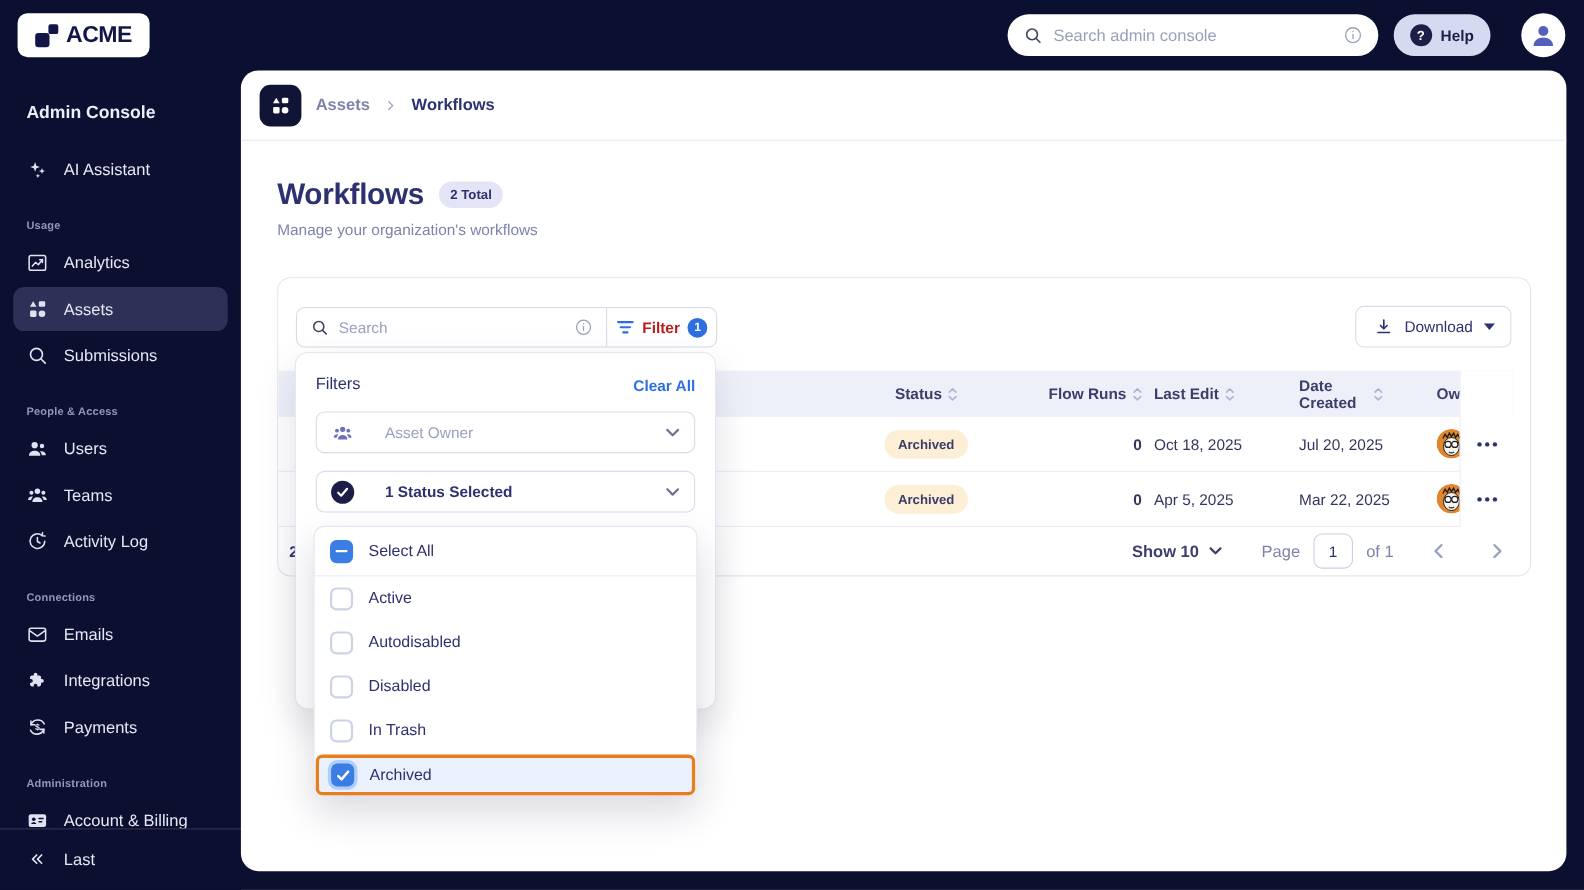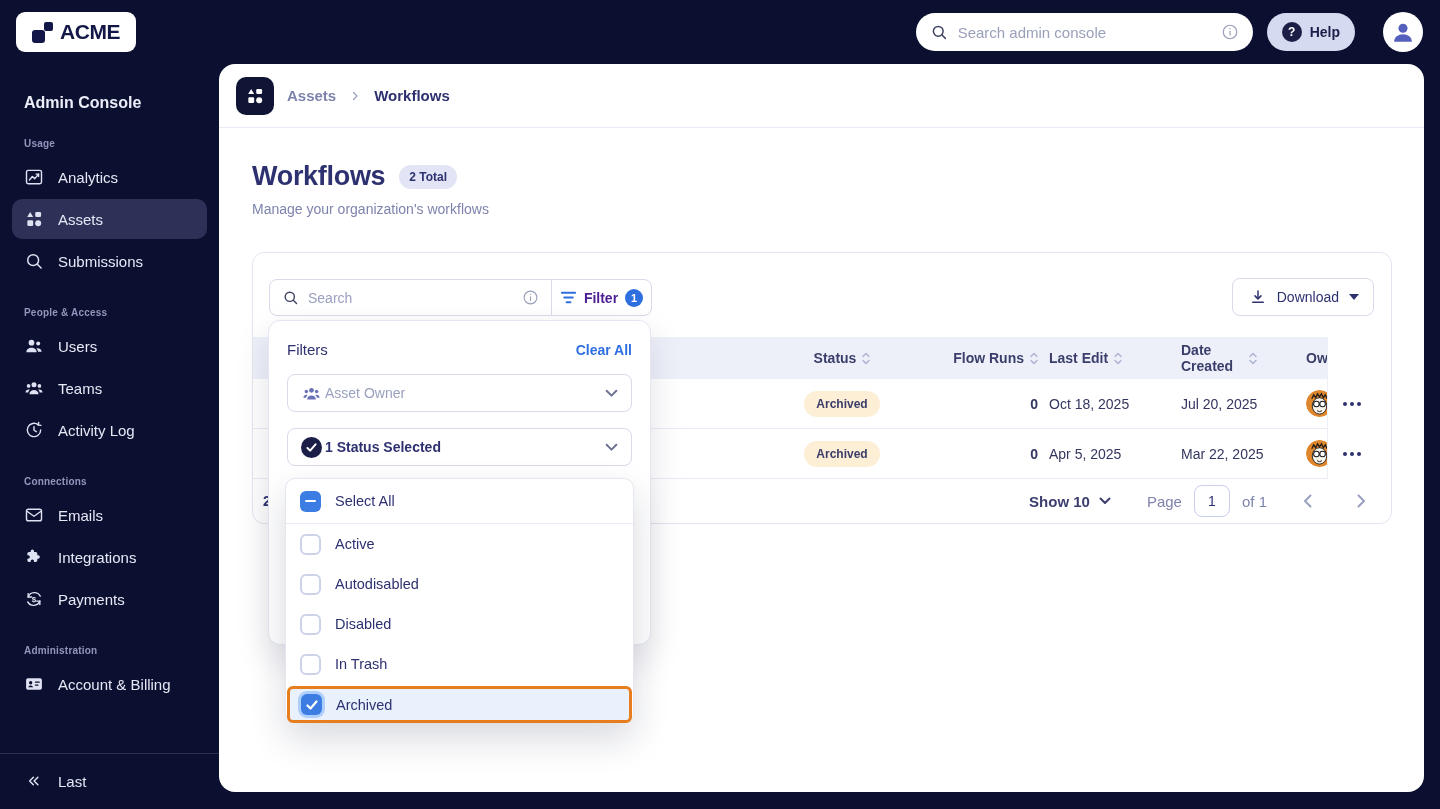--- a/index.html
+++ b/index.html
@@ -52,21 +52,21 @@
   .total-badge { background:#e3e5f6; color:#2e3170; font-size:12px; font-weight:700; padding:5px 10px; border-radius:12px; }
   .page-subtitle { margin-top:9px; font-size:14px; color:#7e83ad; }
 
   
   .card { position:absolute; left:33px; top:188px; width:1140px; height:272px; border:1px solid #e3e6f0; border-radius:12px; background:#ffffff; }
   .toolbar-search { position:absolute; left:16px; top:26px; width:383px; height:37px; border:1px solid #d7dbeb; border-radius:8px; display:flex; align-items:center; background:#fff; }
   .ts-left { flex:1; display:flex; align-items:center; gap:9px; padding:0 12px; }
   .ts-left input { border:none; outline:none; flex:1; font-size:14px; font-family:"Liberation Sans",sans-serif; color:#2e3170; }
   .ts-left input::placeholder { color:#9aa0bf; }
   .ts-filter { width:100px; height:100%; border-left:1px solid #d7dbeb; display:flex; align-items:center; justify-content:center; gap:7px; cursor:pointer; }
-  .filter-label { color:#4c1d95; font-size:14px; font-weight:700; }
+  .filter-label { color:#b91c1c; font-size:14px; font-weight:700; }
   .filter-badge { width:18px; height:18px; border-radius:50%; background:#2e6fe0; color:#fff; font-size:11px; font-weight:700; display:flex; align-items:center; justify-content:center; }
   .download-btn { position:absolute; right:17px; top:25px; height:38px; padding:0 14px 0 16px; border:1px solid #d7dbeb; border-radius:8px; background:#fff; display:flex; align-items:center; gap:10px; cursor:pointer; }
   .download-label { font-size:14px; font-weight:400; color:#2e3170; }
   .caret-down { width:0; height:0; border-left:5px solid transparent; border-right:5px solid transparent; border-top:6px solid #2e3170; }
 
   
   .table-wrap { position:absolute; top:84px; left:0; right:16px; height:164px; }
   .thead { position:relative; height:42px; background:#eef0f9; }
   .trow { position:relative; height:50px; border-bottom:1px solid #e9ebf4; background:#fff; }
   .cell { position:absolute; top:0; height:100%; display:flex; align-items:center; font-size:14px; color:#33365f; }
@@ -95,21 +95,21 @@
   .page-label { margin-left:36px; font-size:15px; color:#7e83ac; }
   .page-input { margin-left:12px; width:36px; height:32px; border:1px solid #c9cfe8; border-radius:8px; font-size:14px; color:#2e3170; text-align:center; outline:none; font-family:"Liberation Sans",sans-serif; }
   .of-label { margin-left:12px; font-size:15px; color:#7e83ac; }
   .pg-btn { margin-left:26px; width:28px; height:28px; display:flex; align-items:center; justify-content:center; cursor:pointer; color:#9aa0bf; }
 
   
   .filter-panel { position:absolute; left:49px; top:256px; width:383px; height:325px; background:#fff; border:1px solid #e4e7f1; border-radius:12px; box-shadow:0 14px 34px rgba(20,25,60,0.13); z-index:5; }
   .fp-head { display:flex; align-items:center; justify-content:space-between; padding:20px 18px 0; }
   .fp-title { font-size:15px; font-weight:400; color:#2e3170; }
   .fp-clear { font-size:14px; font-weight:700; color:#2e6fe0; cursor:pointer; }
-  .fp-select { margin:16px 18px 0; height:38px; border:1px solid #d7dbeb; border-radius:8px; display:flex; align-items:center; gap:3px; padding:0 13px; cursor:pointer; background:#fff; }
+  .fp-select { margin:16px 18px 0; height:38px; border:1px solid #d7dbeb; border-radius:8px; display:flex; align-items:center; gap:28px; padding:0 13px; cursor:pointer; background:#fff; }
   .fp-select .grow { flex:1; font-size:14px; }
   .owner-ph { color:#9aa0bf; }
   .status-val { color:#2e3170; font-weight:600; }
   .check-circle { width:21px; height:21px; border-radius:50%; background:#1b1f48; display:flex; align-items:center; justify-content:center; }
 
   
   .status-panel { position:absolute; left:66px; top:414px; width:349px; height:245px; background:#fff; border:1px solid #e4e7f1; border-radius:10px; box-shadow:0 16px 36px rgba(20,25,60,0.16); z-index:6; padding-bottom:4px; }
   .opt-row { display:flex; align-items:center; gap:14px; padding-left:14px; height:40px; font-size:14.5px; color:#2e3170; cursor:pointer; }
   .opt-row.first { height:45px; border-bottom:1px solid #e9ebf4; }
   .cb { width:21px; height:21px; border-radius:6px; flex:0 0 auto; display:flex; align-items:center; justify-content:center; }
@@ -155,20 +155,30 @@
     <svg width="26" height="26" viewBox="0 0 24 24">
         <circle cx="12" cy="8.5" r="4.2" fill="#5560bd"></circle>
         <path d="M3.8 21c0-4.4 3.7-7 8.2-7s8.2 2.6 8.2 7z" fill="#5560bd"></path>
       </svg>
   </div>
 </div>
 
 <div class="sidebar">
   <div class="sb-title">Admin Console</div>
 
+  <div class="sb-item assistant">
+    <span class="ic">
+      <svg width="20" height="20" viewBox="0 0 24 24" fill="currentColor">
+          <path d="M9.5 4l1.4 3.9L14.8 9.3l-3.9 1.4L9.5 14.6 8.1 10.7 4.2 9.3l3.9-1.4z"></path>
+          <path d="M17 10.5l.9 2.4 2.4.9-2.4.9-.9 2.4-.9-2.4-2.4-.9 2.4-.9z"></path>
+          <path d="M12.5 16.5l.7 1.8 1.8.7-1.8.7-.7 1.8-.7-1.8-1.8-.7 1.8-.7z"></path>
+        </svg>
+    </span>
+    <span>AI Assistant</span>
+  </div>
 
   <div class="sb-label">Usage</div>
   <div class="sb-item">
     <span class="ic">
       <svg width="20" height="20" viewBox="0 0 24 24" fill="none" stroke="currentColor" stroke-width="1.7" stroke-linecap="round" stroke-linejoin="round">
           <rect x="3" y="4" width="18" height="16" rx="2"></rect>
           <path d="M6.5 15.5l3.5-4 3 2.5 4.5-5.5"></path>
           <path d="M17.5 8.5v3M17.5 8.5h-3"></path>
         </svg>
     </span>

